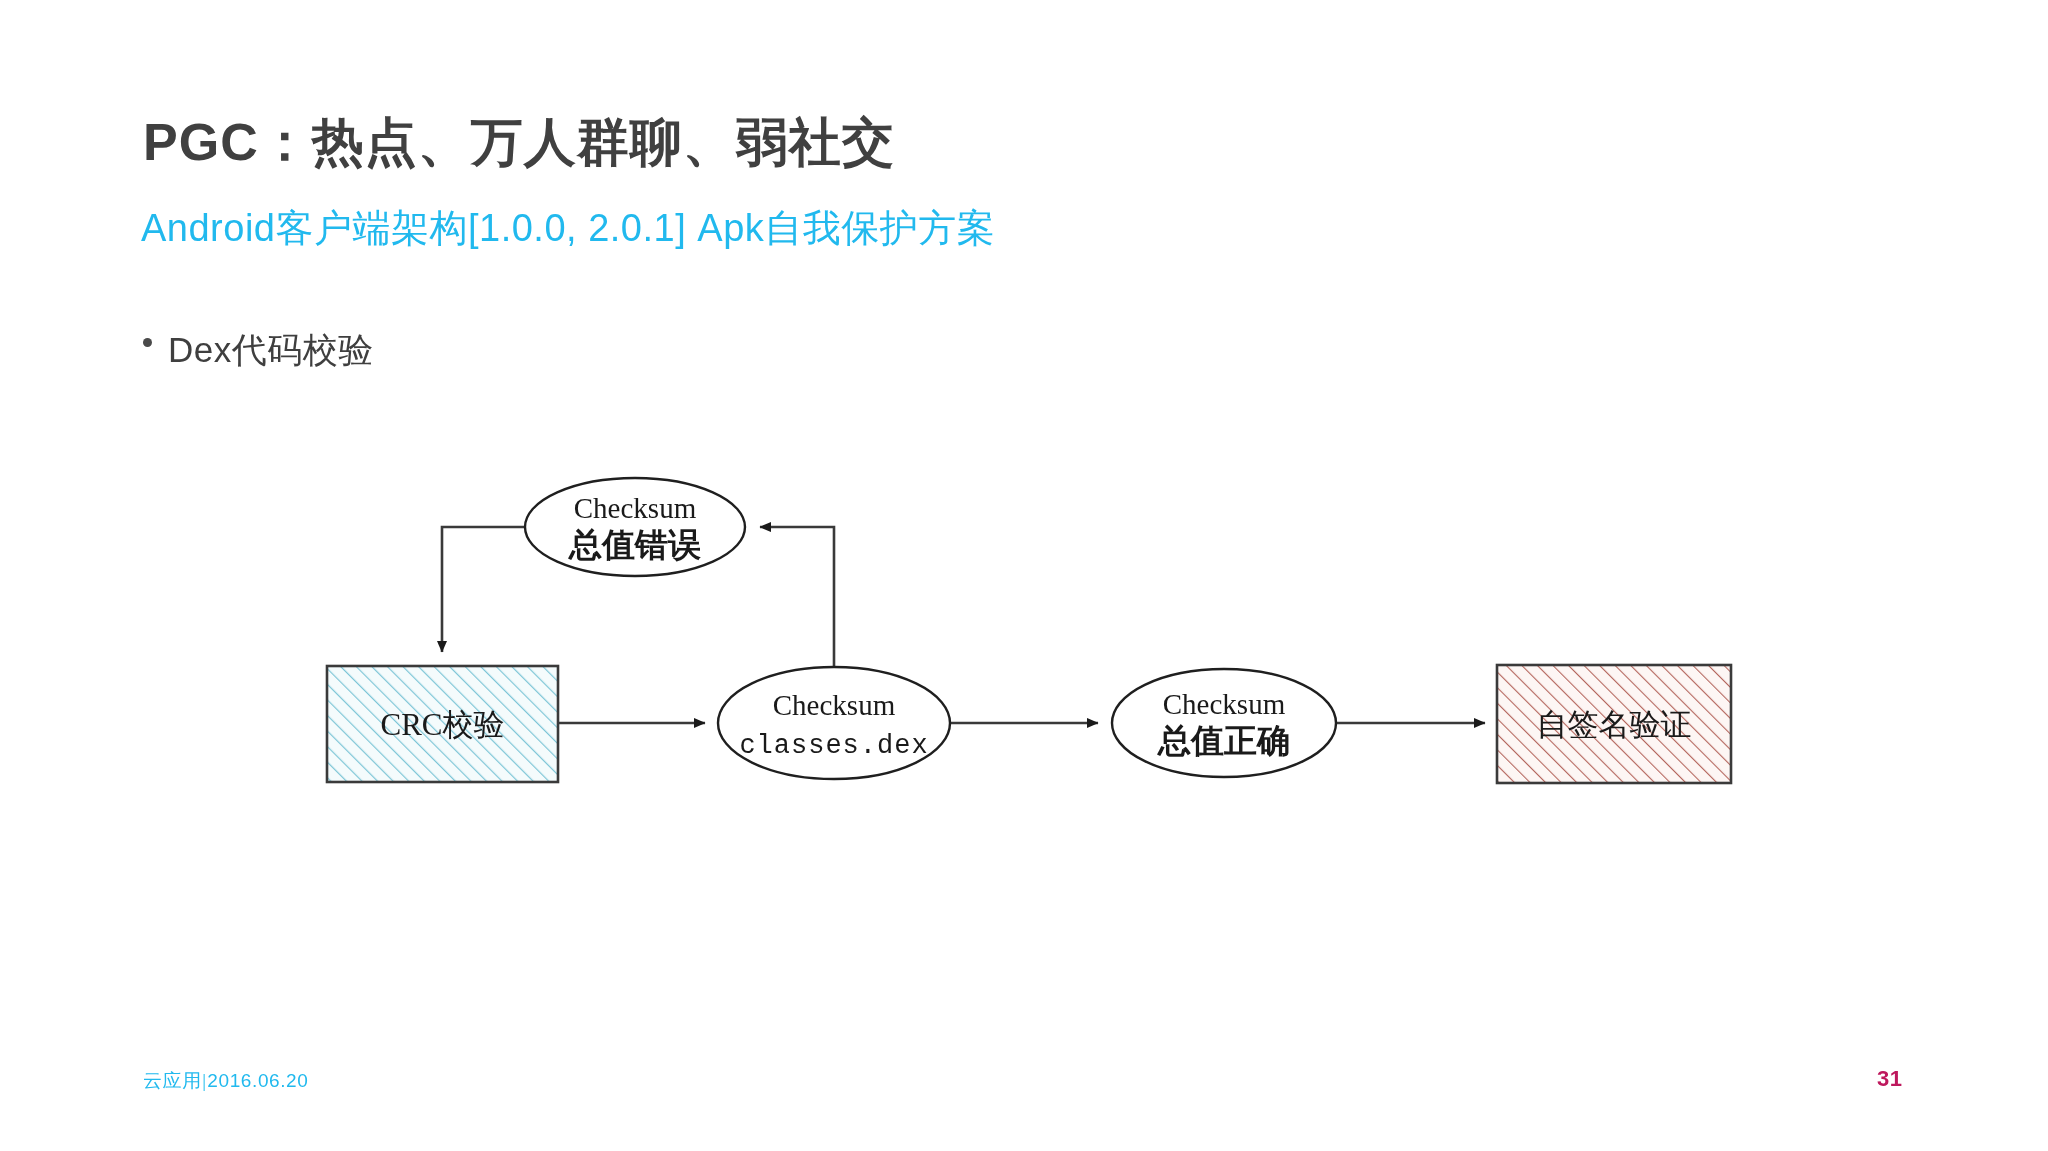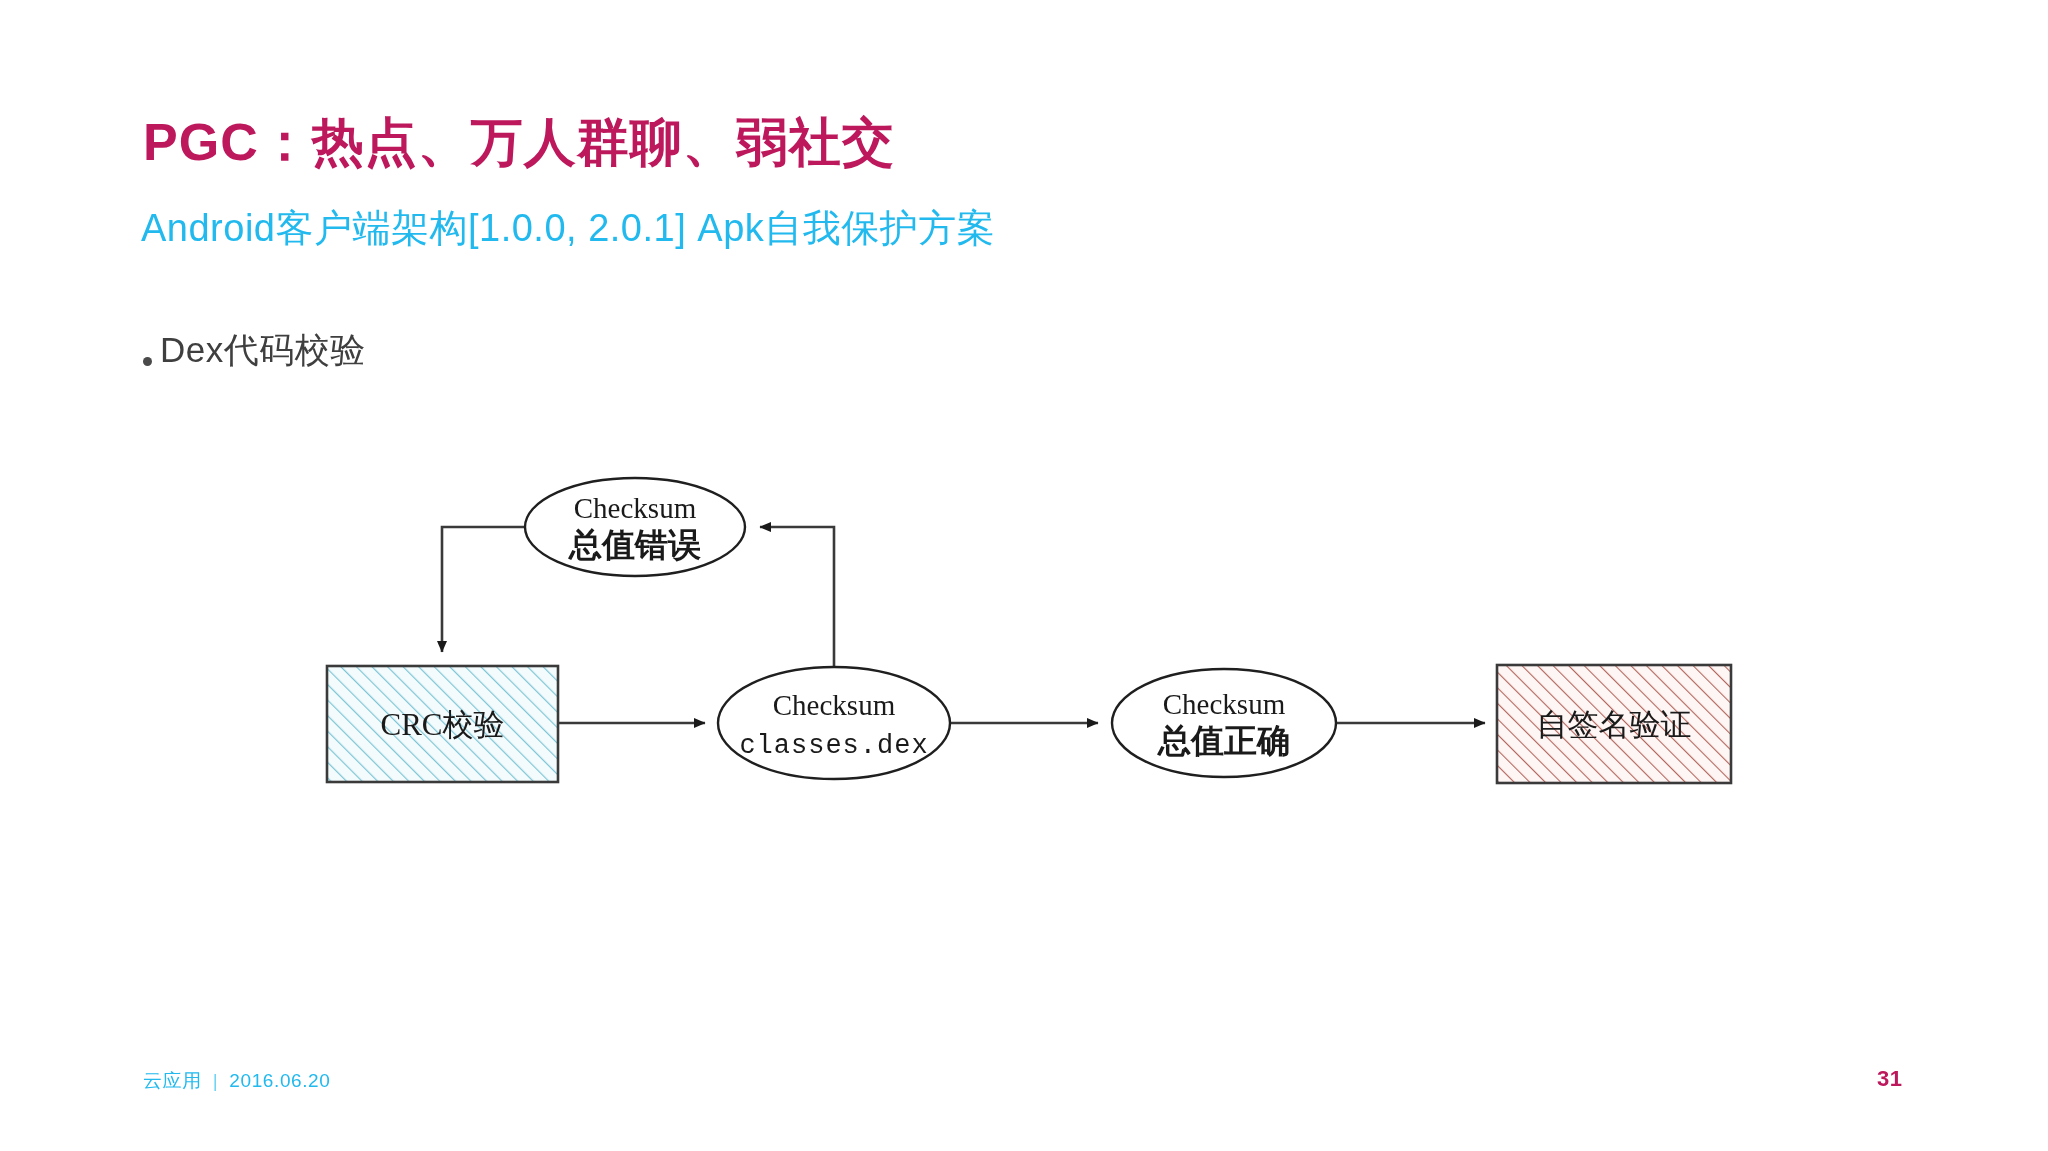--- a/index.html
+++ b/index.html
@@ -22,21 +22,21 @@
     background: #ffffff;
   }
 
   
   .title {
     position: absolute;
     left: 143px;
     top: 114px;
     font-size: 52px;
     font-weight: 700;
-    color: #be185d;
+    color: #404040;
     letter-spacing: 1px;
     white-space: nowrap;
     line-height: 1.1;
   }
 
   .subtitle {
     position: absolute;
     left: 141px;
     top: 208px;
     font-size: 38px;
@@ -46,22 +46,22 @@
     line-height: 1.1;
     letter-spacing: 0.5px;
   }
 
   
   .bullet-row {
     position: absolute;
     left: 143px;
     top: 327px;
     display: flex;
-    align-items: flex-end;
-    gap: 8px;
+    align-items: center;
+    gap: 16px;
     white-space: nowrap;
   }
   .bullet-dot {
     width: 9px;
     height: 9px;
     border-radius: 50%;
     background: #4a4a4a;
     display: inline-block;
     position: relative;
     top: -8px;
@@ -98,21 +98,20 @@
   .footer {
     position: absolute;
     left: 143px;
     top: 1068px;
     font-size: 19px;
     color: #21b9ee;
     letter-spacing: 0.6px;
     white-space: nowrap;
     display: flex;
     align-items: center;
-    gap: 11px;
   }
   .footer-sep { color: #6fd4f3; font-weight: 300; }
   .page-num {
     position: absolute;
     left: 1877px;
     top: 1066px;
     font-size: 22px;
     color: #be185d;
     font-weight: 600;
     letter-spacing: 0.5px;

